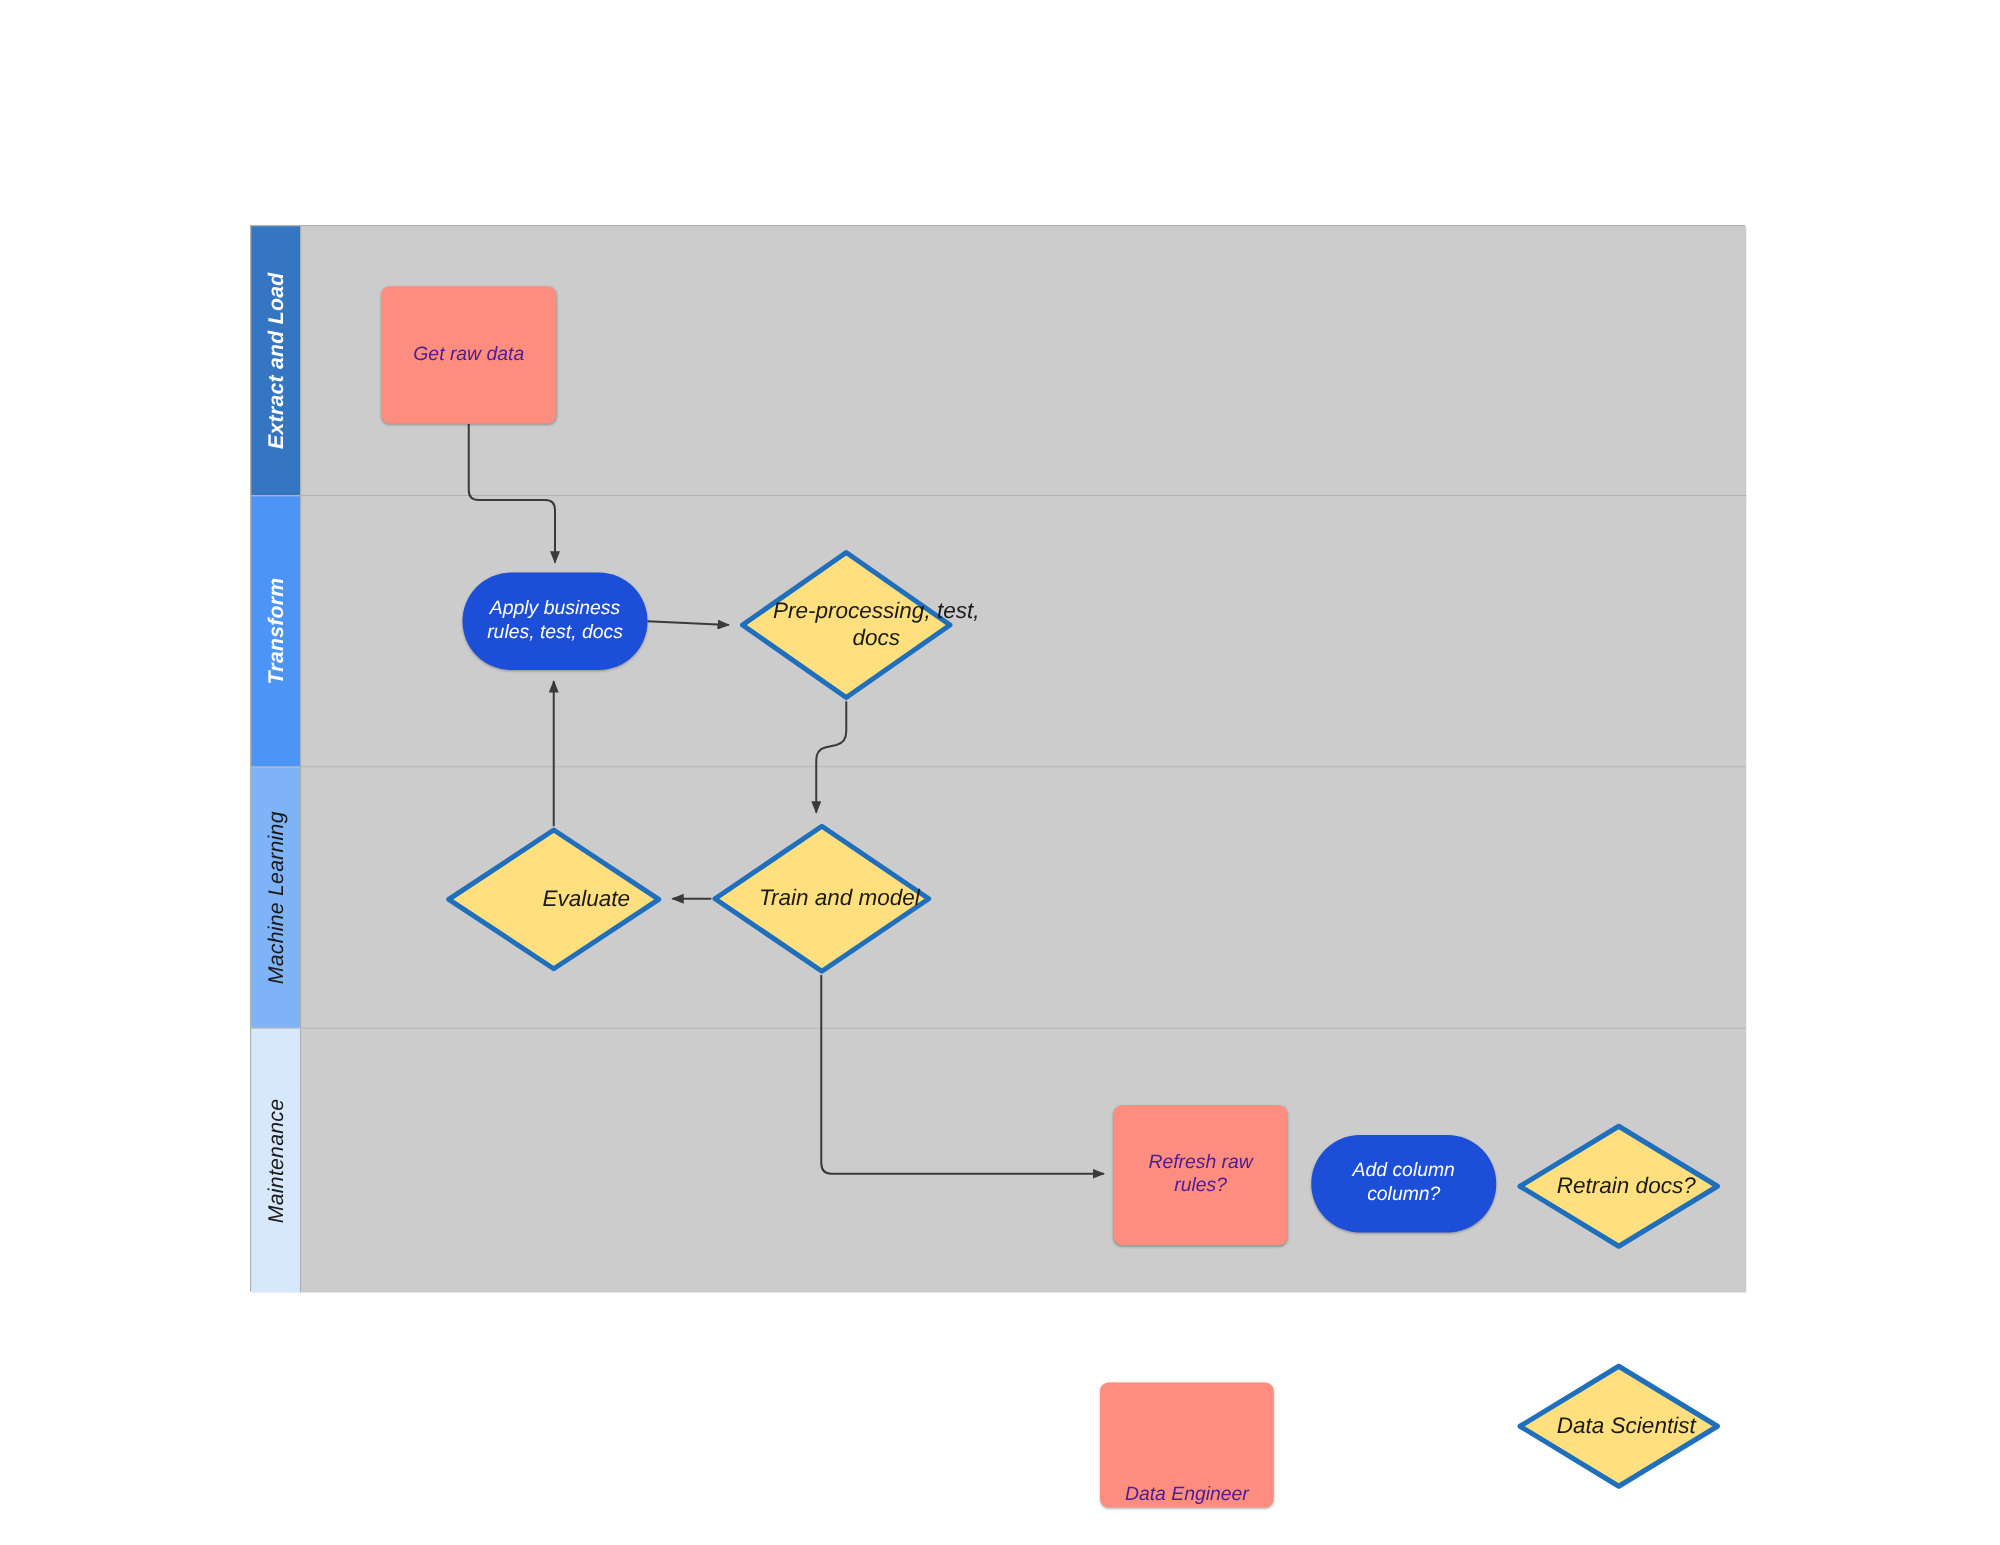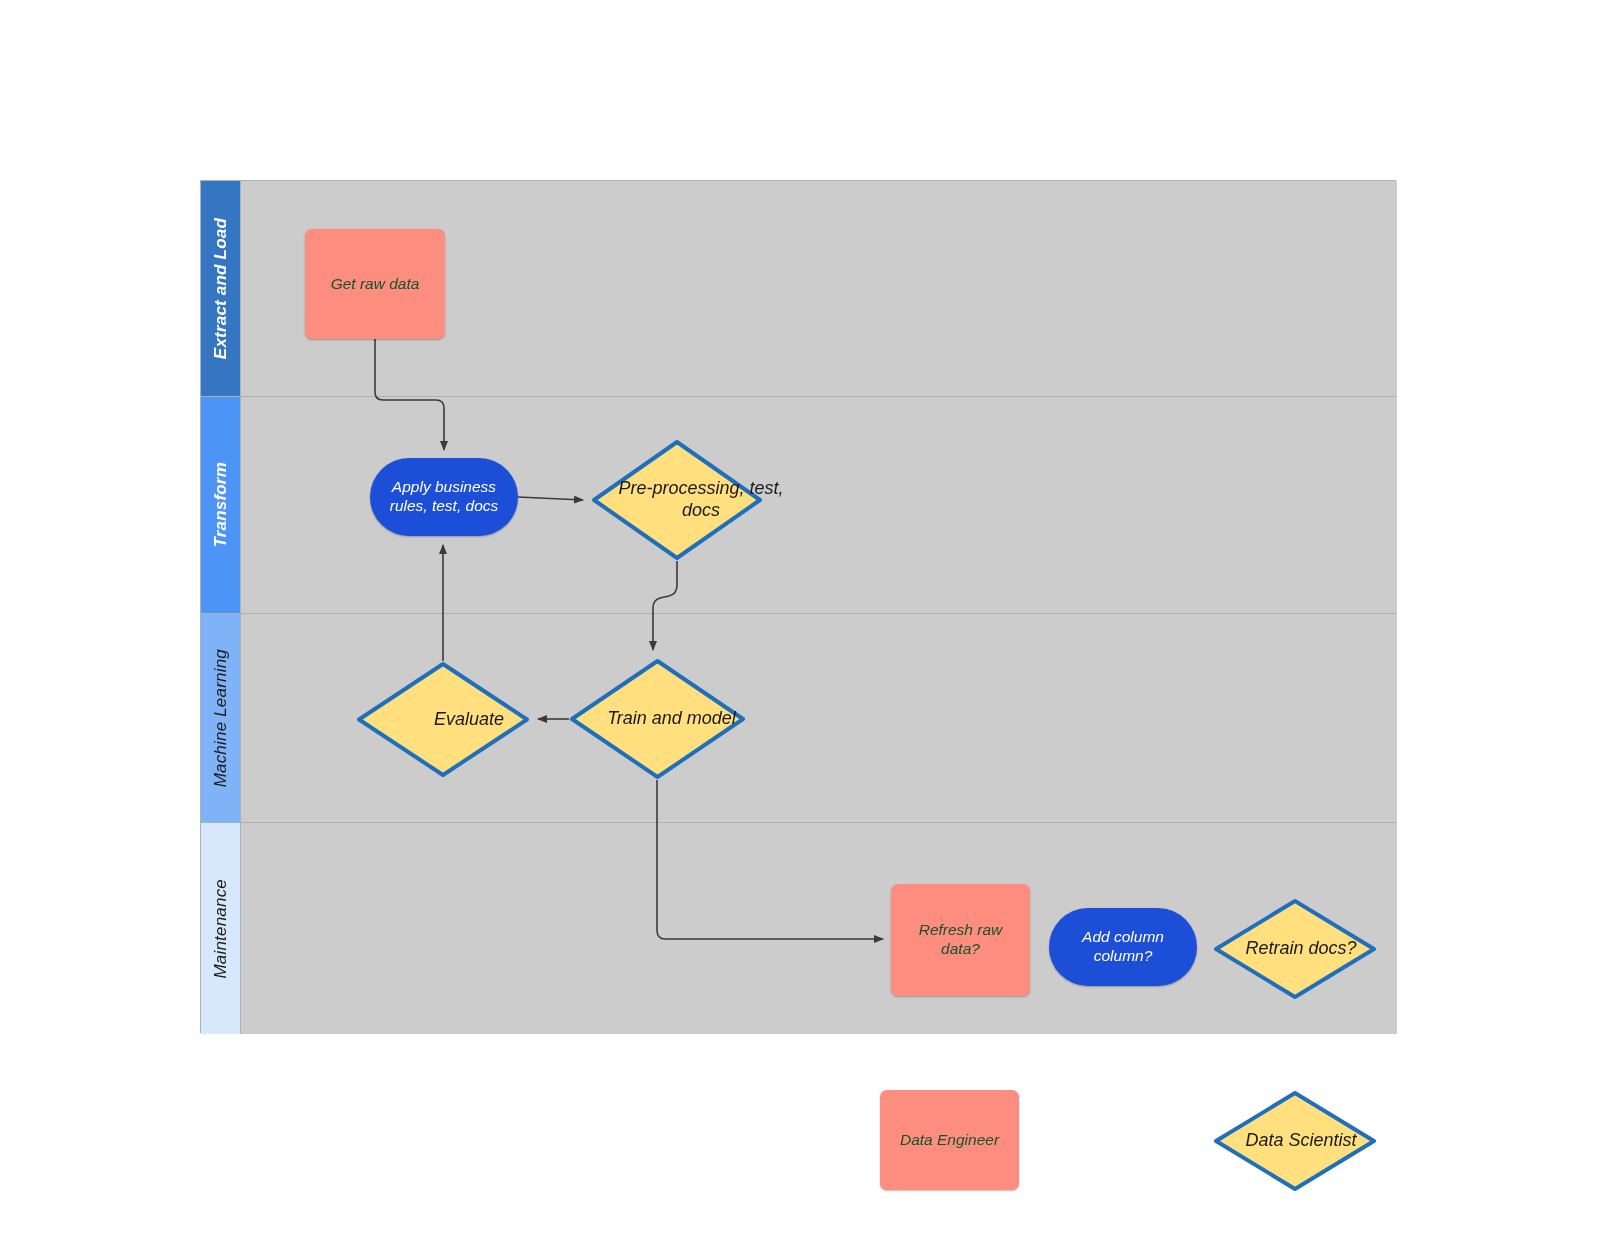--- a/index.html
+++ b/index.html
@@ -23,21 +23,21 @@
               white-space:nowrap;font-style:italic;font-size:17px;
               letter-spacing:.2px;}
 
   .lane-body{position:absolute;left:40px;top:0;right:0;bottom:0;background:#cccccc;}
 
   
   .node{position:absolute;display:flex;align-items:center;justify-content:center;
         text-align:center;font-style:italic;font-size:15.5px;line-height:1.22;
         box-sizing:border-box;}
 
-  .rect-node{background:#fd8e7f;color:#14532d;border-radius:7px;
+  .rect-node{background:#fd8e7f;color:#4c1d95;border-radius:7px;
              box-shadow:0 1px 2px rgba(0,0,0,.28);}
 
   .round-node{background:#1d4ed8;color:#ffffff;border-radius:999px;
               box-shadow:0 1px 2px rgba(0,0,0,.28);}
 
   .diamond-wrap{position:absolute;}
   .diamond-wrap svg{position:absolute;left:0;top:0;overflow:visible;}
   .diamond-text{position:absolute;left:0;top:0;width:100%;height:100%;
                 display:flex;align-items:center;justify-content:center;
                 text-align:center;font-style:italic;font-size:18px;
@@ -130,37 +130,37 @@
   </div>
 
   <div class="diamond-wrap" style="left:569px;top:658px;width:177px;height:122px;">
     <svg width="177" height="122" viewBox="0 0 177 122" xmlns="http://www.w3.org/2000/svg">
       <polygon points="88.5,3 174,61 88.5,119 3,61" fill="#ffdf7e" stroke="#1f6fbd" stroke-width="4" stroke-linejoin="round"></polygon>
     </svg>
     <div class="diamond-text" style="padding:0 14px;">Train and model</div>
   </div>
 
   <div class="node rect-node" style="left:891px;top:884px;width:139px;height:112px;padding:0 14px;">
-    <span>Refresh raw data?</span>
+    <span>Refresh raw rules?</span>
   </div>
 
   <div class="node round-node" style="left:1049px;top:908px;width:148px;height:78px;padding:0 16px;">
     <span>Add column column?</span>
   </div>
 
   <div class="diamond-wrap" style="left:1213px;top:898px;width:164px;height:102px;">
     <svg width="164" height="102" viewBox="0 0 164 102" xmlns="http://www.w3.org/2000/svg">
       <polygon points="82,3 161,51 82,99 3,51" fill="#ffdf7e" stroke="#1f6fbd" stroke-width="4" stroke-linejoin="round"></polygon>
     </svg>
     <div class="diamond-text" style="padding:0 6px;">Retrain docs?</div>
   </div>
 
   <div class="legend">
 
-    <div class="node rect-node" style="left:0px;top:0px;width:139px;height:100px;">
+    <div class="node rect-node" style="left:0px;top:16px;width:139px;height:100px;align-items:flex-end;">
       <span>Data Engineer</span>
     </div>
 
 
     <div class="diamond-wrap" style="left:333px;top:0px;width:164px;height:102px;">
       <svg width="164" height="102" viewBox="0 0 164 102" xmlns="http://www.w3.org/2000/svg">
         <polygon points="82,3 161,51 82,99 3,51" fill="#ffdf7e" stroke="#1f6fbd" stroke-width="4" stroke-linejoin="round"></polygon>
       </svg>
       <div class="diamond-text" style="padding:0 6px;">Data Scientist</div>
     </div>

